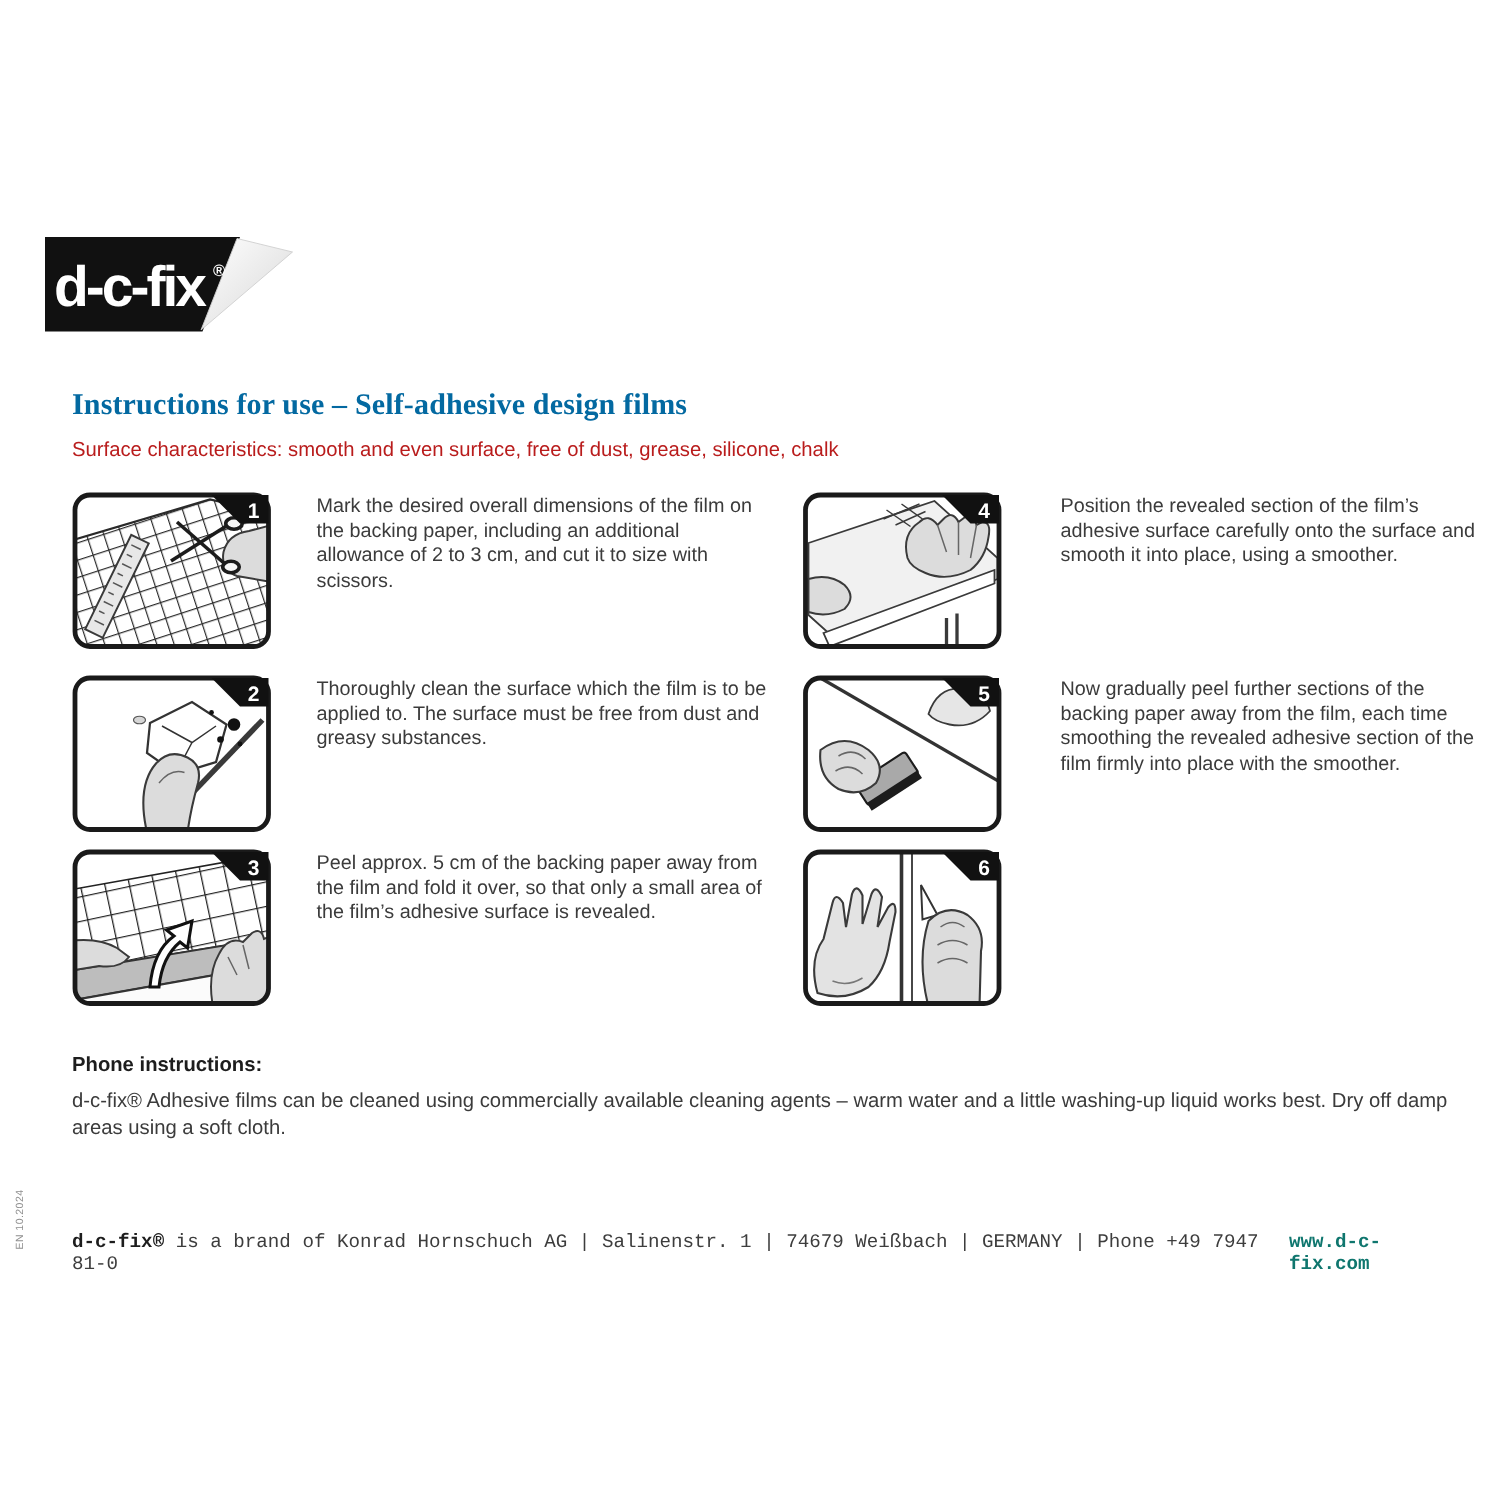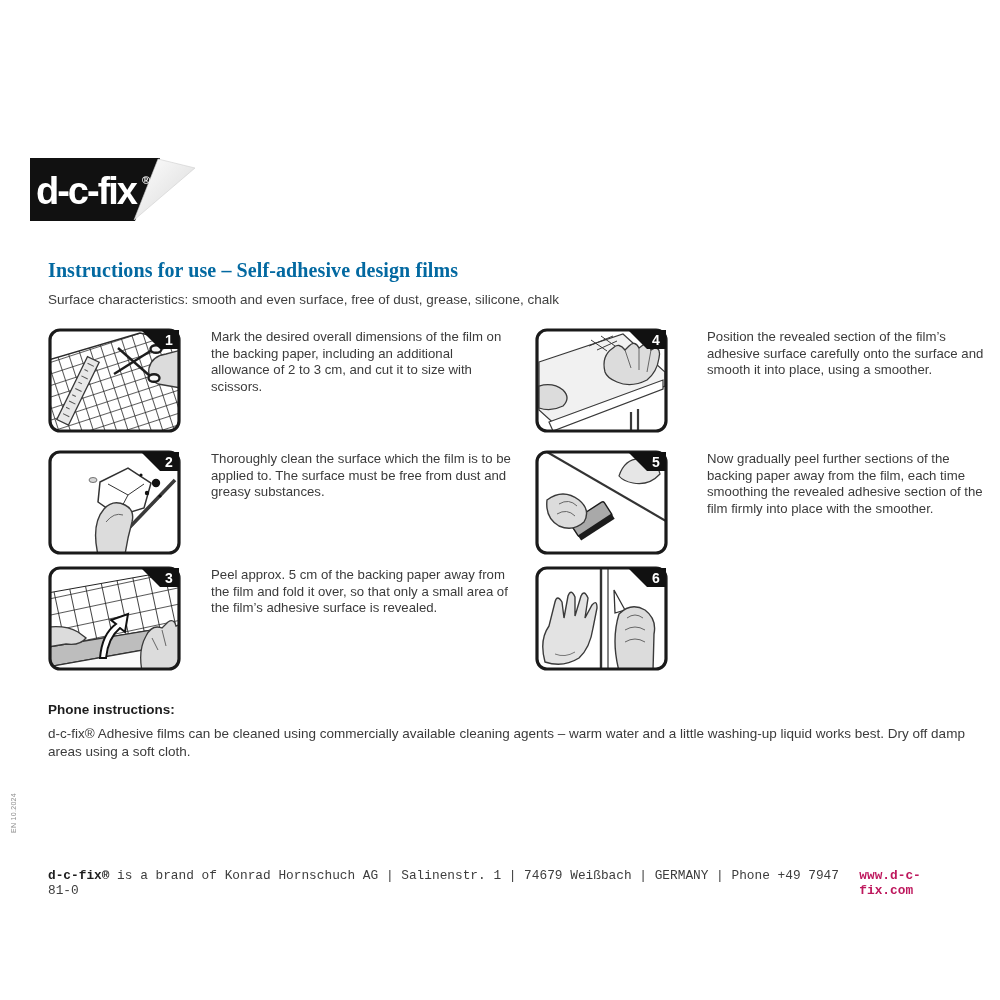--- a/index.html
+++ b/index.html
@@ -8,21 +8,21 @@
     font-family:"Liberation Sans",sans-serif;color:#3d3d3d;overflow:hidden;
   }
   
   .logo{position:absolute;left:30px;top:158px;width:200px;height:66px;text-align:right;}
   
   .title{
     position:absolute;left:48px;top:246px;
     font-family:"Liberation Serif","DejaVu Serif",serif;
     font-weight:bold;font-size:20px;color:#0369a1;letter-spacing:.1px;
   }
-  .subtitle{position:absolute;left:48px;top:292px;font-size:13.5px;color:#404040;}
+  .subtitle{position:absolute;left:48px;top:292px;font-size:13.5px;color:#b91c1c;}
   
   .steps{
     position:absolute;left:48px;top:328px;width:940px;
     display:grid;grid-template-columns:487px 453px;
     grid-template-rows:122px 116px 118px;
   }
   .step{display:flex;align-items:flex-start;}
   .step .illus{flex:0 0 133px;height:105px;}
   .step .txt{
     margin-left:30px;width:302px;font-size:13.2px;line-height:1.26;
@@ -35,21 +35,21 @@
   
   .care{position:absolute;left:48px;top:702px;width:924px;}
   .care-h{font-size:13.5px;font-weight:bold;color:#1d1d1d;margin-bottom:8px;}
   .care-b{font-size:13.5px;line-height:1.35;color:#3b3b3b;}
   
   .footer{
     position:absolute;left:48px;top:820px;width:924px;
     display:flex;justify-content:space-between;align-items:baseline;font-size:12.8px;font-family:Liberation Mono, monospace;
   }
   .footer .left b{color:#1d1d1d;}
-  .footer .site{font-weight:bold;color:#be185d;margin-top:48px;}
+  .footer .site{font-weight:bold;color:#0f766e;}
   .edition{
     position:absolute;left:10px;top:833px;font-size:7px;color:#8f8f8f;
     transform:rotate(-90deg);transform-origin:0 0;white-space:nowrap;letter-spacing:.3px;
   }
 </style>
 </head>
 <body>
 
 <div class="logo">
   <svg width="200" height="66" viewBox="0 0 200 66">

